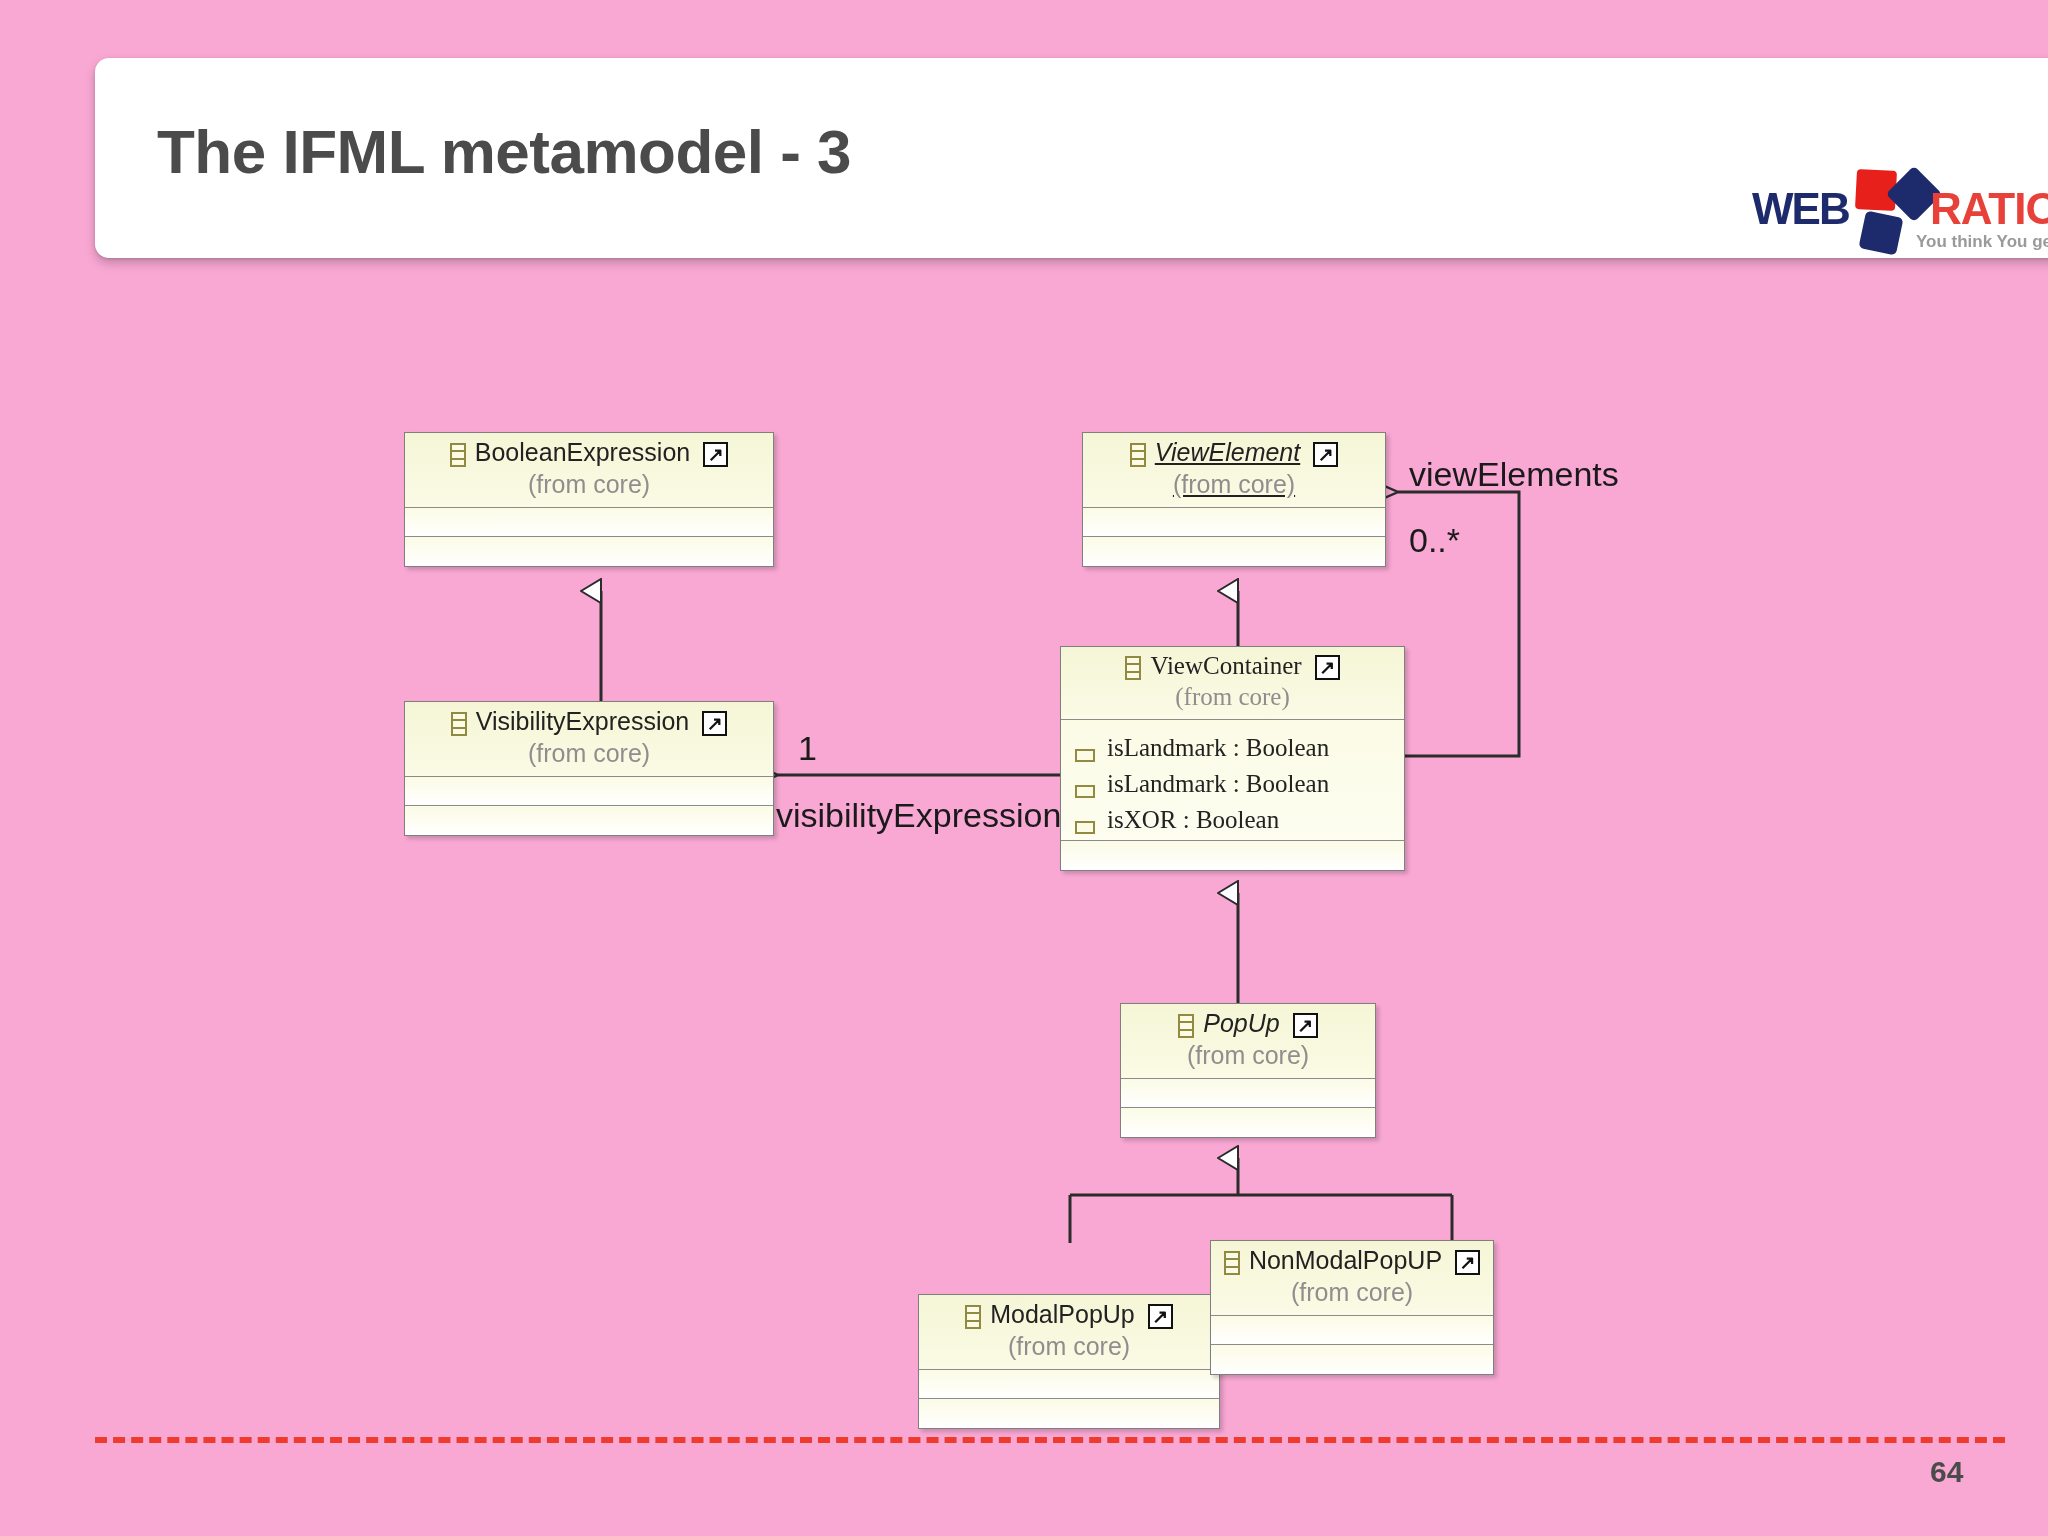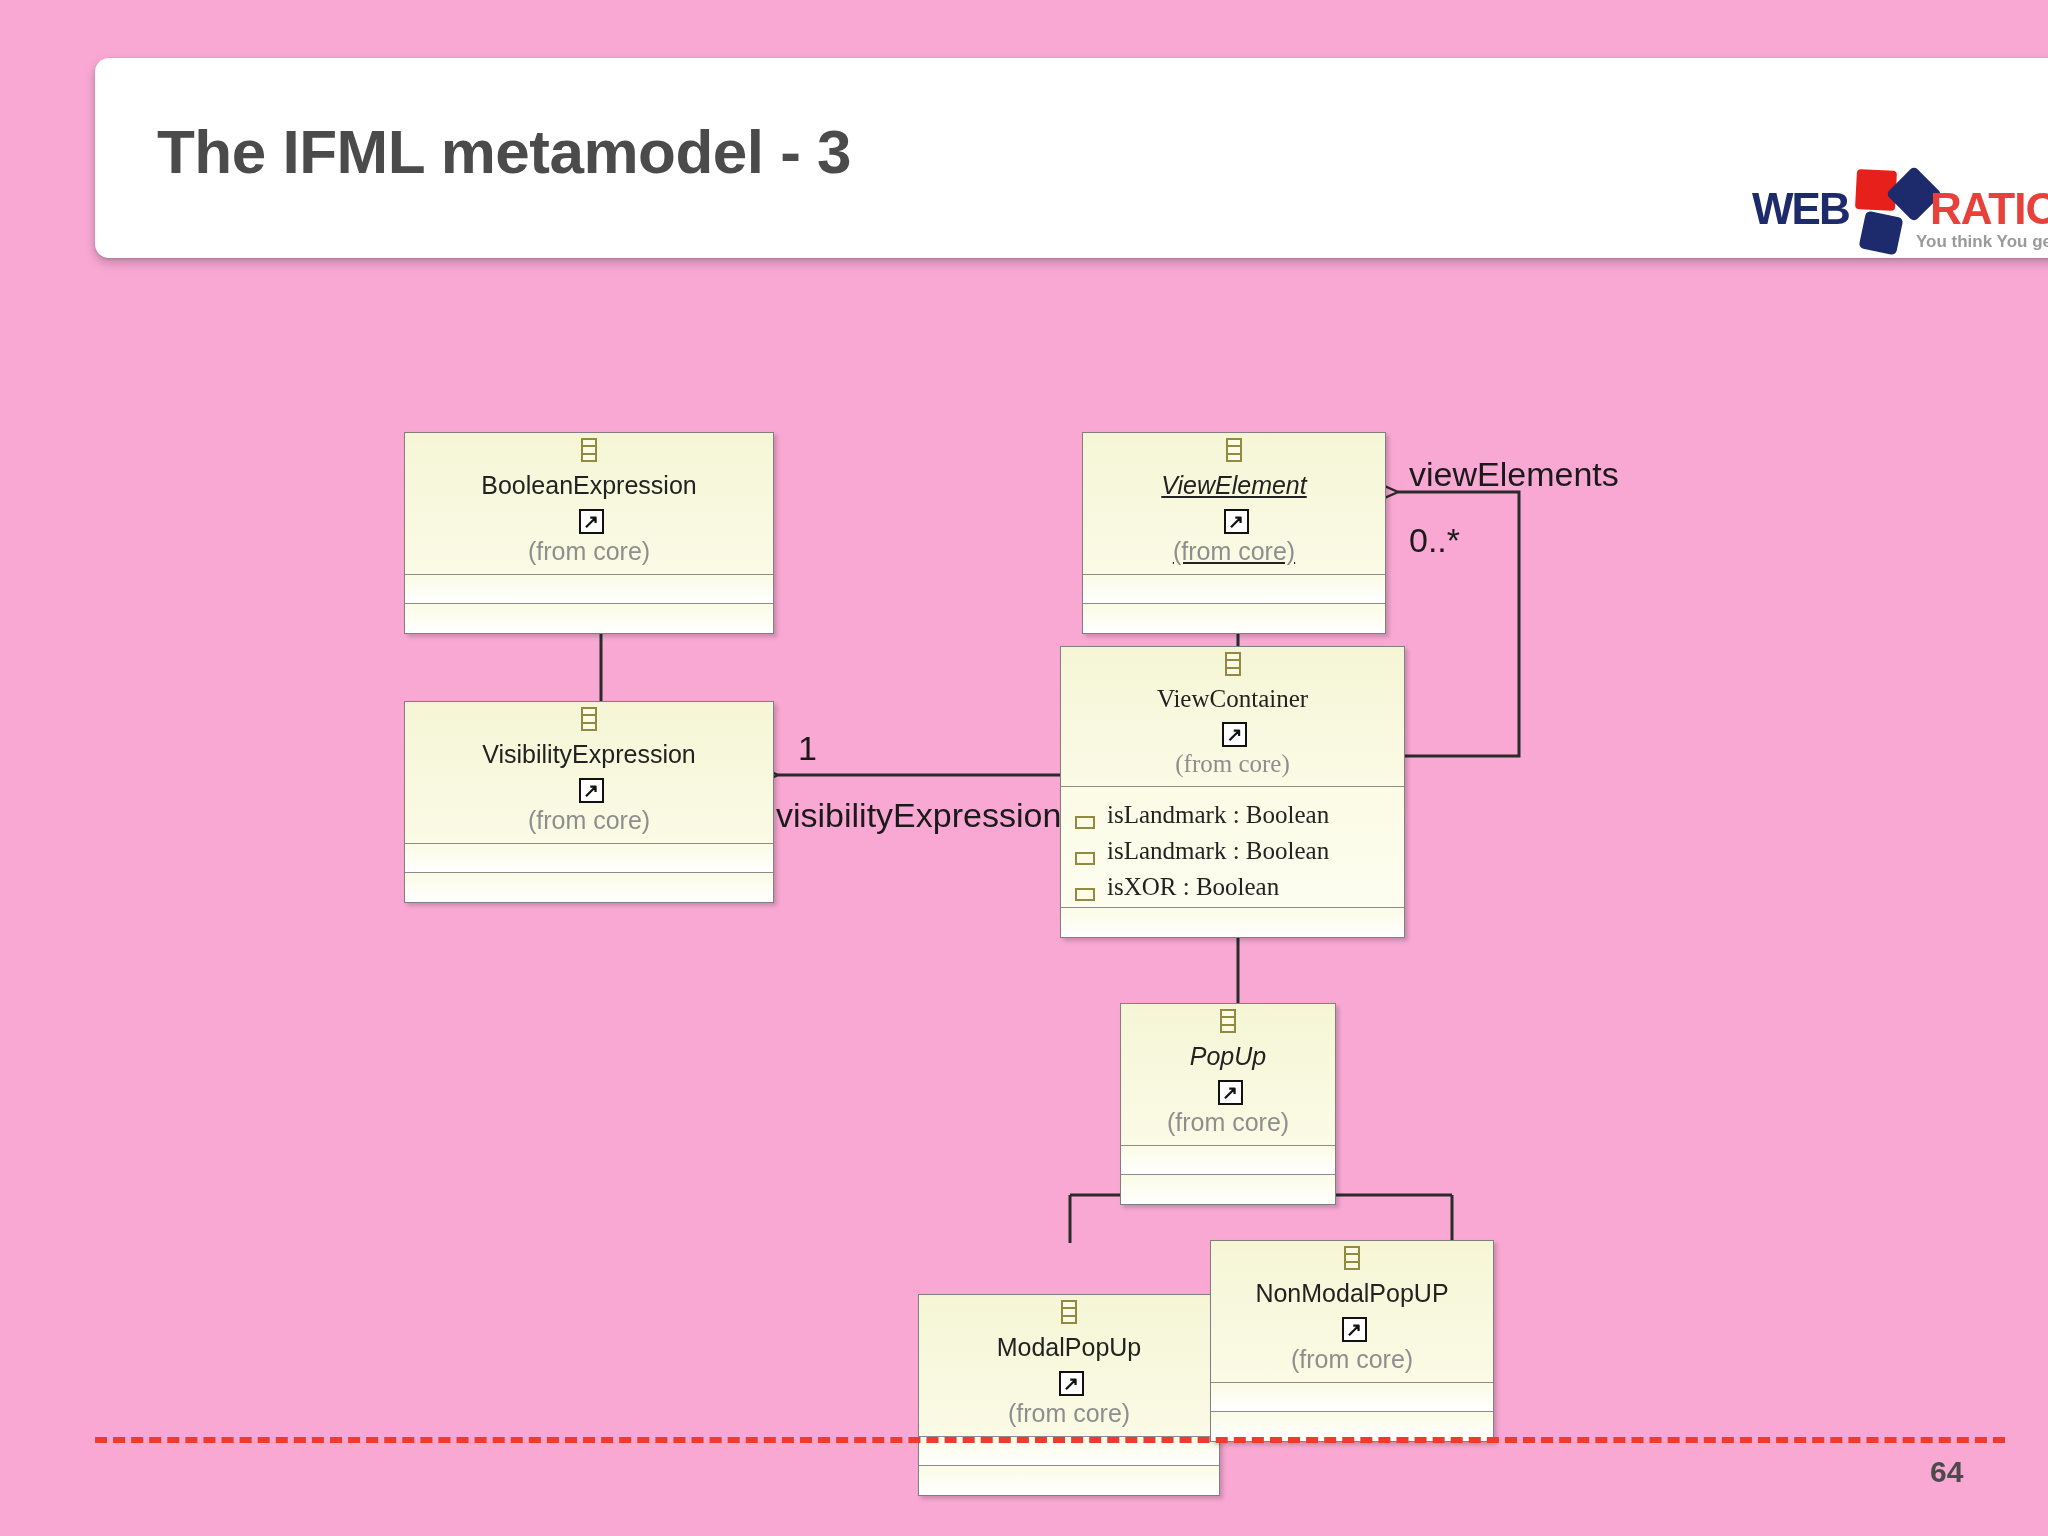--- a/index.html
+++ b/index.html
@@ -93,24 +93,23 @@
     box-shadow:3px 3px 4px rgba(0,0,0,0.18);
     font-size:25px;
     color:#222;
   }
   .uml .hdr{
     background:linear-gradient(to bottom,#f5f5d6 0%,#fbfbe6 100%);
     padding:5px 0 8px 0;
     border-bottom:1px solid #8b8b8b;
   }
   .uml .namerow{
-    display:flex; align-items:center; justify-content:center;
+    display:flex; align-items:flex-end; justify-content:center;
     gap:9px; padding:0 8px;
     position:relative;
-    flex-direction:column;
   }
   .uml .cname{ white-space:nowrap; }
   .uml.abstract .cname{ font-style:italic; }
   .uml .from{
     text-align:center;
     color:#8e8e8e;
     margin-top:3px;
   }
   .uml .comp{
     border-bottom:1px solid #8b8b8b;
@@ -298,21 +297,21 @@
           <span>isLandmark : Boolean</span>
         </div>
         <div class="attr">
           <span class="attr-icon"></span>
           <span>isXOR : Boolean</span>
         </div>
       </div>
       <div class="comp empty"></div>
     </div>
 
-    <div class="uml abstract" style="left:1120px; top:1003px; width:216px;">
+    <div class="uml abstract" style="left:1120px; top:1003px; width:256px;">
       <div class="hdr">
         <div class="namerow">
           <span class="cls-icon"></span>
           <span class="cname">PopUp</span>
           <span class="link-badge"></span>
         </div>
         <div class="from">(from core)</div>
       </div>
       <div class="comp empty"></div>
       <div class="comp empty"></div>

